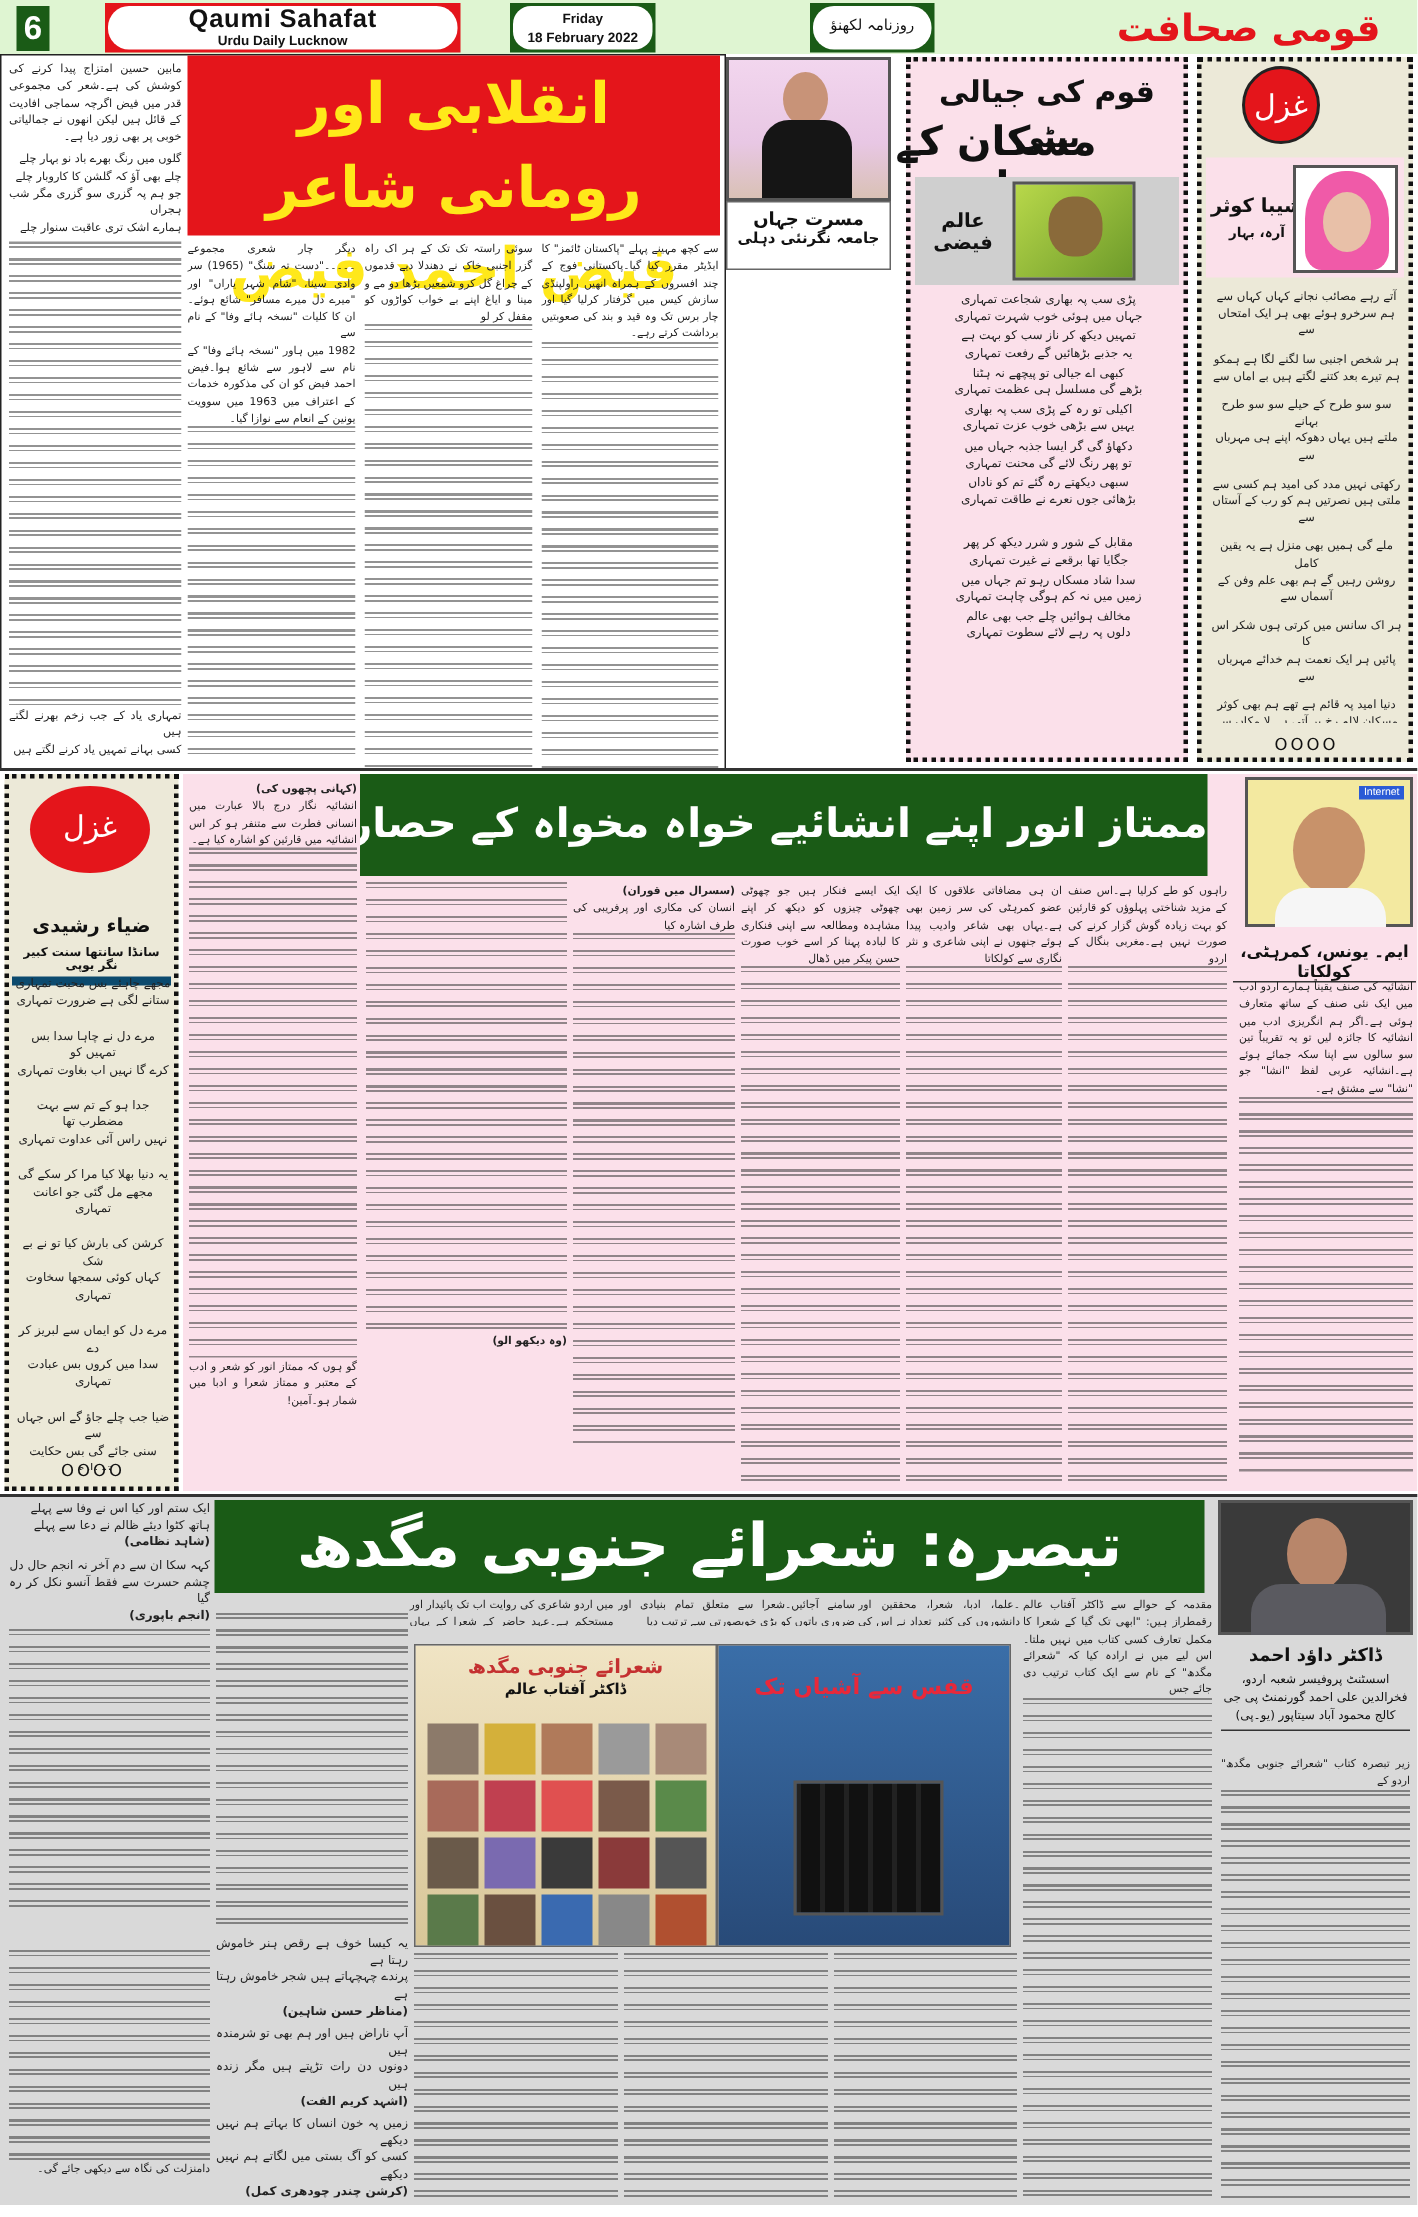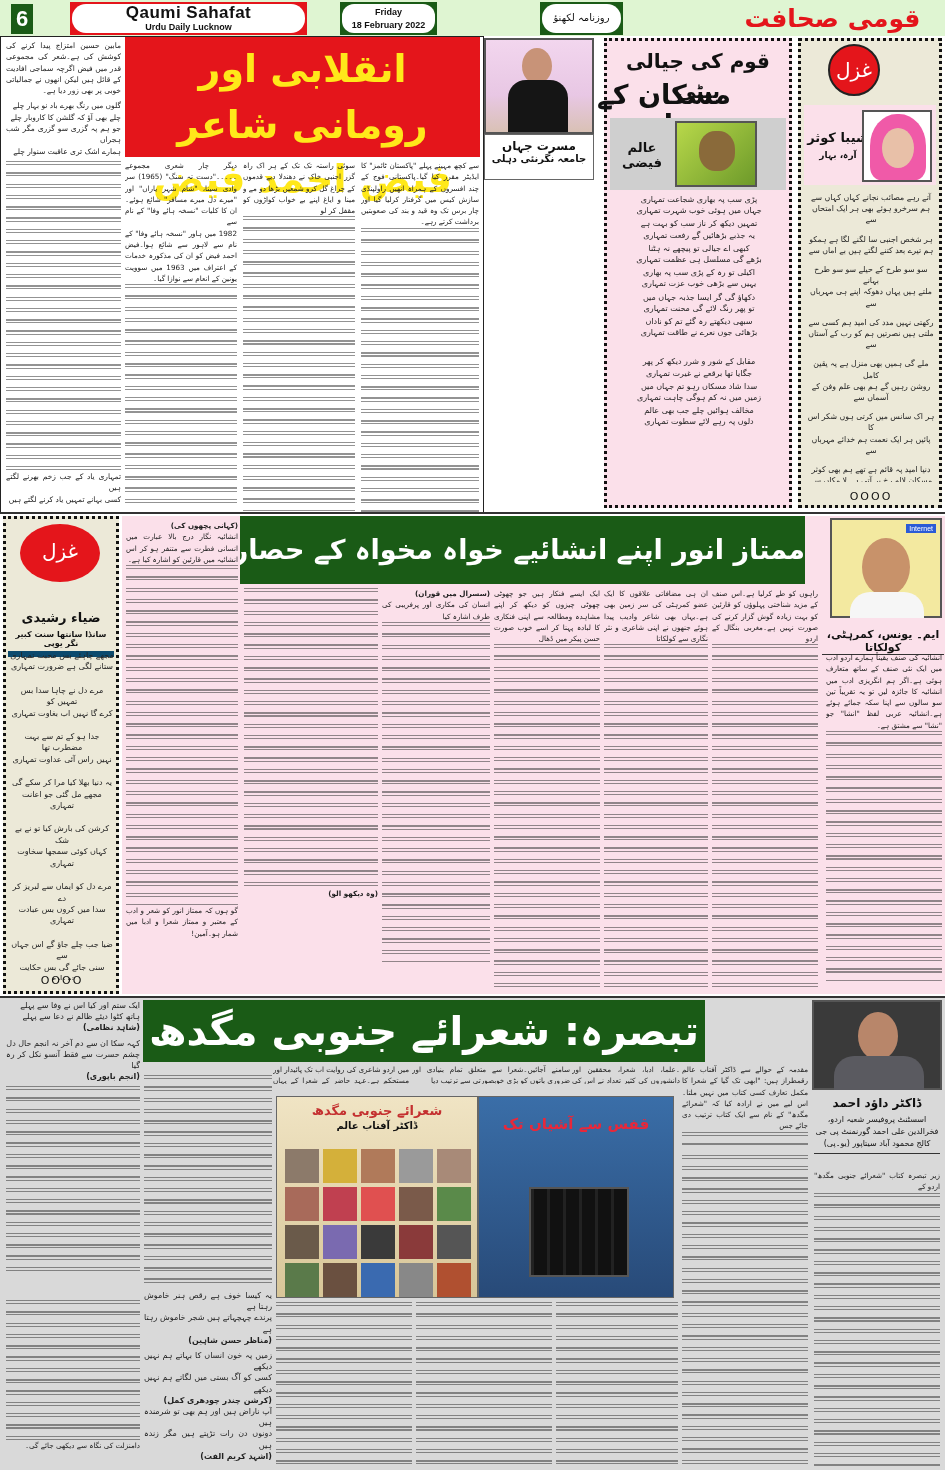--- a/index.html
+++ b/index.html
@@ -254,21 +254,21 @@
       <div>سدا میں کروں بس عبادت تمہاری</div>
     </div>
   <div style="margin-bottom:12px">
       <div>ضیا جب چلے جاؤ گے اس جہاں سے</div>
       <div>سنی جائے گی بس حکایت تمہاری</div>
     </div>
 </div>
 <div class="abs ornament" style="left:10px;top:974px;width:104px">OOOO</div>
 
 <div class="abs" style="left:0;top:996px;width:945px;height:474px;background:#d9d9d9;border-top:2px solid #333"></div>
-<div class="abs greenbanner" style="left:143px;top:1000px;width:562px;height:62px;font-size:40px;line-height:62px">تبصرہ: شعرائے جنوبی مگدھ</div>
+<div class="abs greenbanner" style="left:143px;top:1000px;width:660px;height:62px;font-size:40px;line-height:62px">تبصرہ: شعرائے جنوبی مگدھ</div>
 <div class="abs photo" style="left:812px;top:1000px;width:130px;height:90px;background:#3a3a3a">
   <div style="position:absolute;left:44px;top:10px;width:40px;height:48px;border-radius:50%;background:#b8866a"></div>
   <div style="position:absolute;left:20px;top:54px;width:90px;height:34px;border-radius:20px 20px 0 0;background:#5a5a60"></div>
 </div>
 <div class="abs cap" style="left:812px;top:1096px;width:130px;font-size:12px">ڈاکٹر داؤد احمد</div>
 <div class="abs cap" style="left:814px;top:1114px;width:126px;font-size:8px;line-height:12px;font-weight:normal;border-bottom:1px solid #333;padding-bottom:3px">اسسٹنٹ پروفیسر شعبہ اردو، فخرالدین علی احمد گورنمنٹ پی جی کالج محمود آباد سیتاپور (یو۔پی)</div>
 <div class="abs col" style="left:814px;top:1170px;width:126px;height:296px">
   <div>زیر تبصرہ کتاب "شعرائے جنوبی مگدھ" اردو کے</div>
   <div class="lines" style="height:280px"></div>
 </div>
@@ -334,30 +334,30 @@
   <div class="lines" style="height:140px"></div>
   <div>دامنزلت کی نگاہ سے دیکھی جائے گی۔</div>
 </div>
 <div class="abs col" style="left:144px;top:1075px;width:128px;height:390px;font-size:8px;line-height:11.2px">
   <div class="lines" style="height:215px"></div>
   <div style="margin-bottom:4px">
       <div>یہ کیسا خوف ہے رقص ہنر خاموش رہتا ہے</div>
       <div>پرندے چہچہاتے ہیں شجر خاموش رہتا ہے</div>
       <div style="font-weight:bold">(مناظر حسن شاہین)</div>
     </div>
+  <div style="margin-bottom:4px">
+      <div>آپ ناراض ہیں اور ہم بھی تو شرمندہ ہیں</div>
+      <div>دونوں دن رات تڑپتے ہیں مگر زندہ ہیں</div>
+      <div style="font-weight:bold">(اشہد کریم الفت)</div>
+    </div>
   <div>
       <div>زمیں پہ خون انساں کا بہاتے ہم نہیں دیکھے</div>
       <div>کسی کو آگ بستی میں لگاتے ہم نہیں دیکھے</div>
       <div style="font-weight:bold">(کرشن چندر چودھری کمل)</div>
     </div>
-  <div style="margin-bottom:4px">
-      <div>آپ ناراض ہیں اور ہم بھی تو شرمندہ ہیں</div>
-      <div>دونوں دن رات تڑپتے ہیں مگر زندہ ہیں</div>
-      <div style="font-weight:bold">(اشہد کریم الفت)</div>
-    </div>
 </div>
 <div class="abs col" style="left:276px;top:1302px;width:136px;height:164px">
     <div class="lines" style="height:164px"></div>
   </div>
 <div class="abs col" style="left:416px;top:1302px;width:136px;height:164px">
     <div class="lines" style="height:164px"></div>
   </div>
 <div class="abs col" style="left:556px;top:1302px;width:122px;height:164px">
     <div class="lines" style="height:164px"></div>
   </div>

